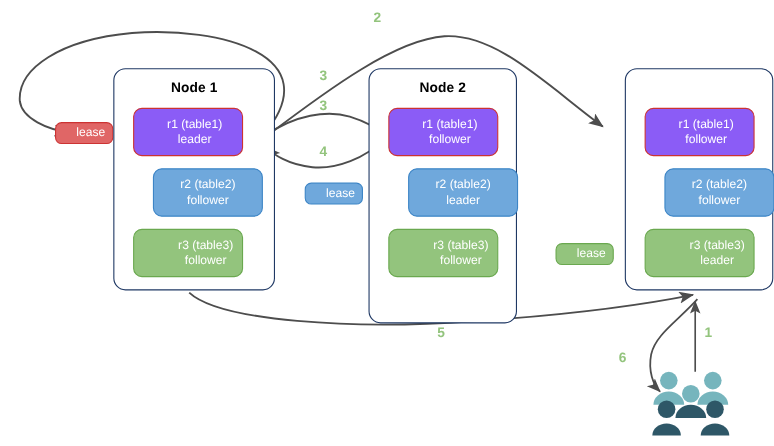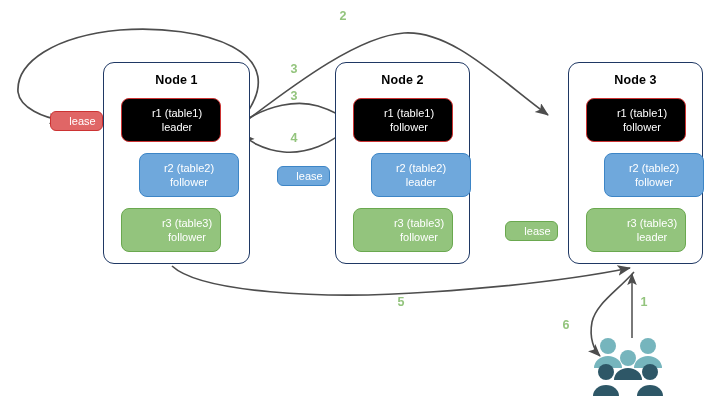--- a/index.html
+++ b/index.html
@@ -48,21 +48,21 @@
     display: flex;
     flex-direction: column;
     align-items: center;
     justify-content: center;
     color: #ffffff;
     font-size: 11px;
     line-height: 14px;
     text-align: center;
   }
   .replica .line2 { display: block; }
-  .r-red   { background: #000000; border: 1.4px solid #cc3333; padding-left: 12px; }
+  .r-red   { background: #8b5cf6; border: 1.4px solid #cc3333; padding-left: 12px; }
   .r-blue  { background: #6fa8dc; border: 1.4px solid #3d85c6; margin-left: 18px; }
   .r-green { background: #93c47d; border: 1.4px solid #6aa84f; padding-left: 32px; }
 
   .lease {
     position: absolute;
     box-sizing: border-box;
     border-radius: 6px;
     display: flex;
     align-items: center;
     justify-content: center;
@@ -141,38 +141,37 @@
     <div class="replica r-blue" style="left:17px; top:90px; width:100px; height:44px;">
       <span>r2 (table2)</span>
       <span class="line2">follower</span>
     </div>
     <div class="replica r-green" style="left:17px; top:145px; width:100px; height:44px;">
       <span>r3 (table3)</span>
       <span class="line2">follower</span>
     </div>
   </div>
 
-  <div class="node-box" style="left:335px; top:62px; width:135px; height:202px;">
+  <div class="node-box" style="left:335px; top:62px; width:135px; height:232px;">
     <div class="node-title">Node 2</div>
     <div class="replica r-red" style="left:17px; top:35px; width:100px; height:44px;">
       <span>r1 (table1)</span>
       <span class="line2">follower</span>
     </div>
     <div class="replica r-blue" style="left:17px; top:90px; width:100px; height:44px;">
       <span>r2 (table2)</span>
       <span class="line2">leader</span>
     </div>
     <div class="replica r-green" style="left:17px; top:145px; width:100px; height:44px;">
       <span>r3 (table3)</span>
       <span class="line2">follower</span>
     </div>
   </div>
 
   <div class="node-box" style="left:568px; top:62px; width:135px; height:202px;">
-    <div class="node-title">Node 3</div>
     <div class="replica r-red" style="left:17px; top:35px; width:100px; height:44px;">
       <span>r1 (table1)</span>
       <span class="line2">follower</span>
     </div>
     <div class="replica r-blue" style="left:17px; top:90px; width:100px; height:44px;">
       <span>r2 (table2)</span>
       <span class="line2">follower</span>
     </div>
     <div class="replica r-green" style="left:17px; top:145px; width:100px; height:44px;">
       <span>r3 (table3)</span>

